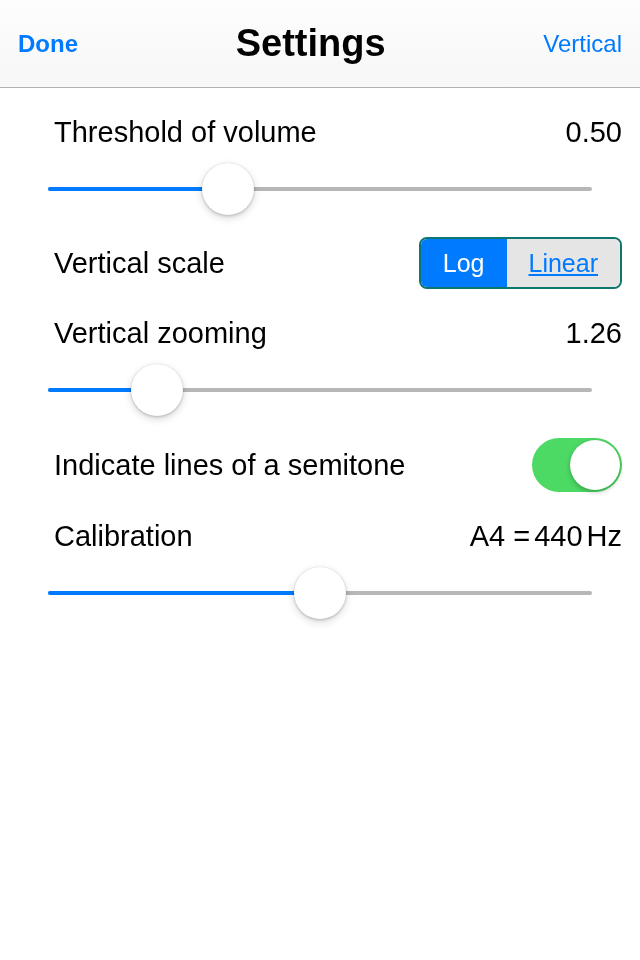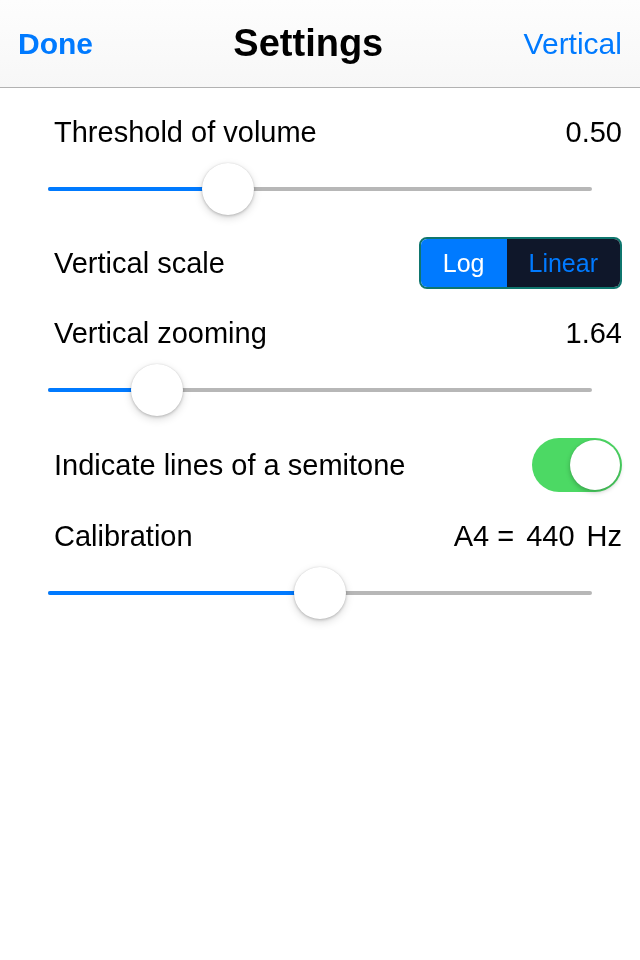--- a/index.html
+++ b/index.html
@@ -19,21 +19,21 @@
       height: 88px;
       background: linear-gradient(to bottom, #fdfdfd, #f7f7f7);
       border-bottom: 1px solid #b2b2b2;
       display: flex;
       align-items: center;
       justify-content: space-between;
       padding: 0 18px;
     }
     .nav-left, .nav-right {
       color: #007aff;
-      font-size: 30px;
+      font-size: 24px;
       font-weight: 400;
     }
     .nav-left {
       font-weight: 600;
     }
     .nav-title {
       color: #000;
       font-size: 38px;
       font-weight: 600;
     }
@@ -96,22 +96,23 @@
       justify-content: center;
       font-size: 25px;
       padding: 0 22px;
       cursor: pointer;
     }
     .seg-selected {
       background: #007aff;
       color: #fff;
     }
     .seg-unselected {
-      background: #0f172a;
+      background: #e5e5e5;
       color: #007aff;
+      text-decoration: underline;
     }
     .switch {
       width: 90px;
       height: 54px;
       border-radius: 27px;
       position: relative;
       cursor: pointer;
     }
     .switch-on {
       background: #4cd964;
@@ -125,21 +126,21 @@
       top: 2px;
       box-shadow: 0 2px 5px rgba(0,0,0,0.25), 0 0 1px rgba(0,0,0,0.1);
     }
     .switch-on .switch-knob {
       right: 2px;
     }
     .calib-right {
       font-size: 29px;
       color: #000;
       display: flex;
-      gap: 12px;
+      gap: 4px;
       align-items: center;
     }
   </style>
 </head>
 <body>
 
 <div class="navbar">
   <div class="nav-left">Done</div>
   <div class="nav-title">Settings</div>
   <div class="nav-right">Vertical</div>
@@ -161,21 +162,21 @@
   <div class="row">
     <div class="label">Vertical scale</div>
     <div class="segmented">
       <div class="seg-option seg-selected">Log</div>
       <div class="seg-option seg-unselected">Linear</div>
     </div>
   </div>
 
   <div class="row">
     <div class="label">Vertical zooming</div>
-    <div class="value">1.64</div>
+    <div class="value">1.26</div>
   </div>
   <div class="slider-container">
     <div class="slider-track">
       <div class="slider-fill" id="vz-fill" style="width: 20%;"></div>
       <div class="slider-thumb" id="vz-thumb" style="left: 20%;"></div>
     </div>
   </div>
 
   <div class="row">
     <div class="label">Indicate lines of a semitone</div>

